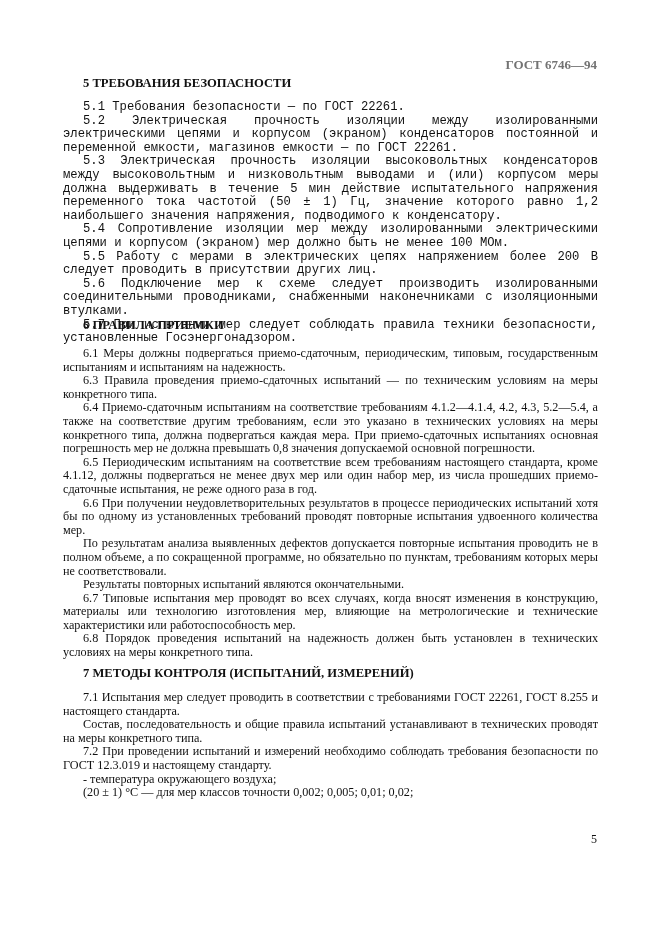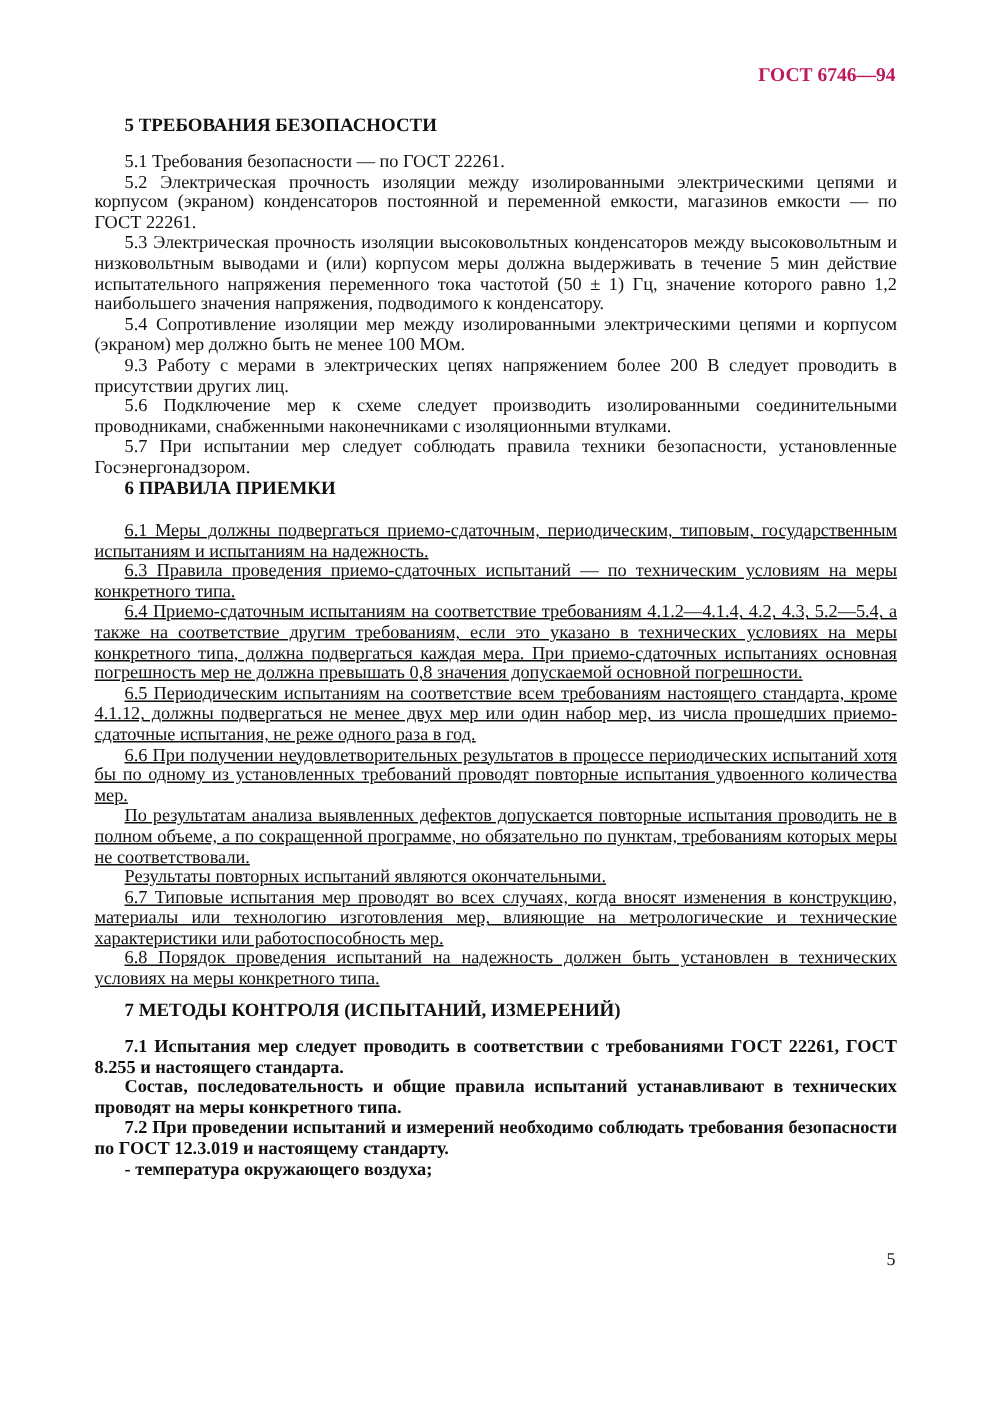--- a/index.html
+++ b/index.html
@@ -3,49 +3,49 @@
 <meta charset="utf-8">
 <style>
   html, body { margin: 0; padding: 0; background: #ffffff; }
   body { width: 661px; height: 936px; position: relative; overflow: hidden; }
   .page {
     position: absolute; left: 63px; top: 0; width: 535px;
     font-family: "Liberation Serif", "DejaVu Serif", serif;
     font-size: 12.2px; line-height: 13.6px; color: #111;
   }
   .header {
-    position: absolute; right: 64px; top: 42px;
-    font-family: "Liberation Serif", serif; font-weight: bold; font-size: 13px; color: #be185d;
+    position: absolute; right: 64px; top: 57px;
+    font-family: "Liberation Serif", serif; font-weight: bold; font-size: 13px; color: #737373;
   }
   .h { font-weight: bold; font-size: 12.6px; margin: 0; padding-left: 20px; }
   p { margin: 0; text-align: justify; text-indent: 20px; }
   p.noind { text-indent: 0; padding-left: 20px; }
   .sec5 { position: absolute; top: 77px; }
-  .body5 { position: absolute; top: 101px; }
+  .body5 { position: absolute; top: 101px; font-family: Liberation Mono, monospace; }
   .sec6 { position: absolute; top: 319px; }
-  .body6 { position: absolute; top: 347px; text-decoration: underline; }
+  .body6 { position: absolute; top: 347px; }
   .sec7 { position: absolute; top: 667px; }
-  .body7 { position: absolute; top: 691px; font-weight: bold; }
+  .body7 { position: absolute; top: 691px; }
   .block { width: 535px; }
   .pagenum { position: absolute; right: 64px; top: 832px; font-family: "Liberation Serif", serif; font-size: 12px; color: #111; }
 </style>
 </head>
 <body>
 
 <div class="header">ГОСТ 6746—94</div>
 
 <div class="page">
 
   <h2 class="h sec5">5 ТРЕБОВАНИЯ БЕЗОПАСНОСТИ</h2>
   <div class="block body5">
     <p>5.1 Требования безопасности — по ГОСТ 22261.</p>
     <p>5.2 Электрическая прочность изоляции между изолированными электрическими цепями и корпусом (экраном) конденсаторов постоянной и переменной емкости, магазинов емкости — по ГОСТ 22261.</p>
     <p>5.3 Электрическая прочность изоляции высоковольтных конденсаторов между высоковольтным и низковольтным выводами и (или) корпусом меры должна выдерживать в течение 5 мин действие испытательного напряжения переменного тока частотой (50 ± 1) Гц, значение которого равно 1,2 наибольшего значения напряжения, подводимого к конденсатору.</p>
     <p>5.4 Сопротивление изоляции мер между изолированными электрическими цепями и корпусом (экраном) мер должно быть не менее 100 МОм.</p>
-    <p>9.3 Работу с мерами в электрических цепях напряжением более 200 В следует проводить в присутствии других лиц.</p>
+    <p>5.5 Работу с мерами в электрических цепях напряжением более 200 В следует проводить в присутствии других лиц.</p>
     <p>5.6 Подключение мер к схеме следует производить изолированными соединительными проводниками, снабженными наконечниками с изоляционными втулками.</p>
     <p>5.7 При испытании мер следует соблюдать правила техники безопасности, установленные Госэнергонадзором.</p>
   </div>
 
   <h2 class="h sec6">6 ПРАВИЛА ПРИЕМКИ</h2>
   <div class="block body6">
     <p>6.1 Меры должны подвергаться приемо-сдаточным, периодическим, типовым, государственным испытаниям и испытаниям на надежность.</p>
     <p>6.3 Правила проведения приемо-сдаточных испытаний — по техническим условиям на меры конкретного типа.</p>
     <p>6.4 Приемо-сдаточным испытаниям на соответствие требованиям 4.1.2—4.1.4, 4.2, 4.3, 5.2—5.4, а также на соответствие другим требованиям, если это указано в технических условиях на меры конкретного типа, должна подвергаться каждая мера. При приемо-сдаточных испытаниях основная погрешность мер не должна превышать 0,8 значения допускаемой основной погрешности.</p>
     <p>6.5 Периодическим испытаниям на соответствие всем требованиям настоящего стандарта, кроме 4.1.12, должны подвергаться не менее двух мер или один набор мер, из числа прошедших приемо-сдаточные испытания, не реже одного раза в год.</p>
@@ -55,17 +55,18 @@
     <p>6.7 Типовые испытания мер проводят во всех случаях, когда вносят изменения в конструкцию, материалы или технологию изготовления мер, влияющие на метрологические и технические характеристики или работоспособность мер.</p>
     <p>6.8 Порядок проведения испытаний на надежность должен быть установлен в технических условиях на меры конкретного типа.</p>
   </div>
 
   <h2 class="h sec7">7 МЕТОДЫ КОНТРОЛЯ (ИСПЫТАНИЙ, ИЗМЕРЕНИЙ)</h2>
   <div class="block body7">
     <p>7.1 Испытания мер следует проводить в соответствии с требованиями ГОСТ 22261, ГОСТ 8.255 и настоящего стандарта.</p>
     <p>Состав, последовательность и общие правила испытаний устанавливают в технических проводят на меры конкретного типа.</p>
     <p>7.2 При проведении испытаний и измерений необходимо соблюдать требования безопасности по ГОСТ 12.3.019 и настоящему стандарту.</p>
     <p class="noind">- температура окружающего воздуха;</p>
+    <p class="noind">(20 ± 1) °С — для мер классов точности 0,002; 0,005; 0,01; 0,02;</p>
   </div>
 
 </div>
 
 <div class="pagenum">5</div>
 
 </body></html>

